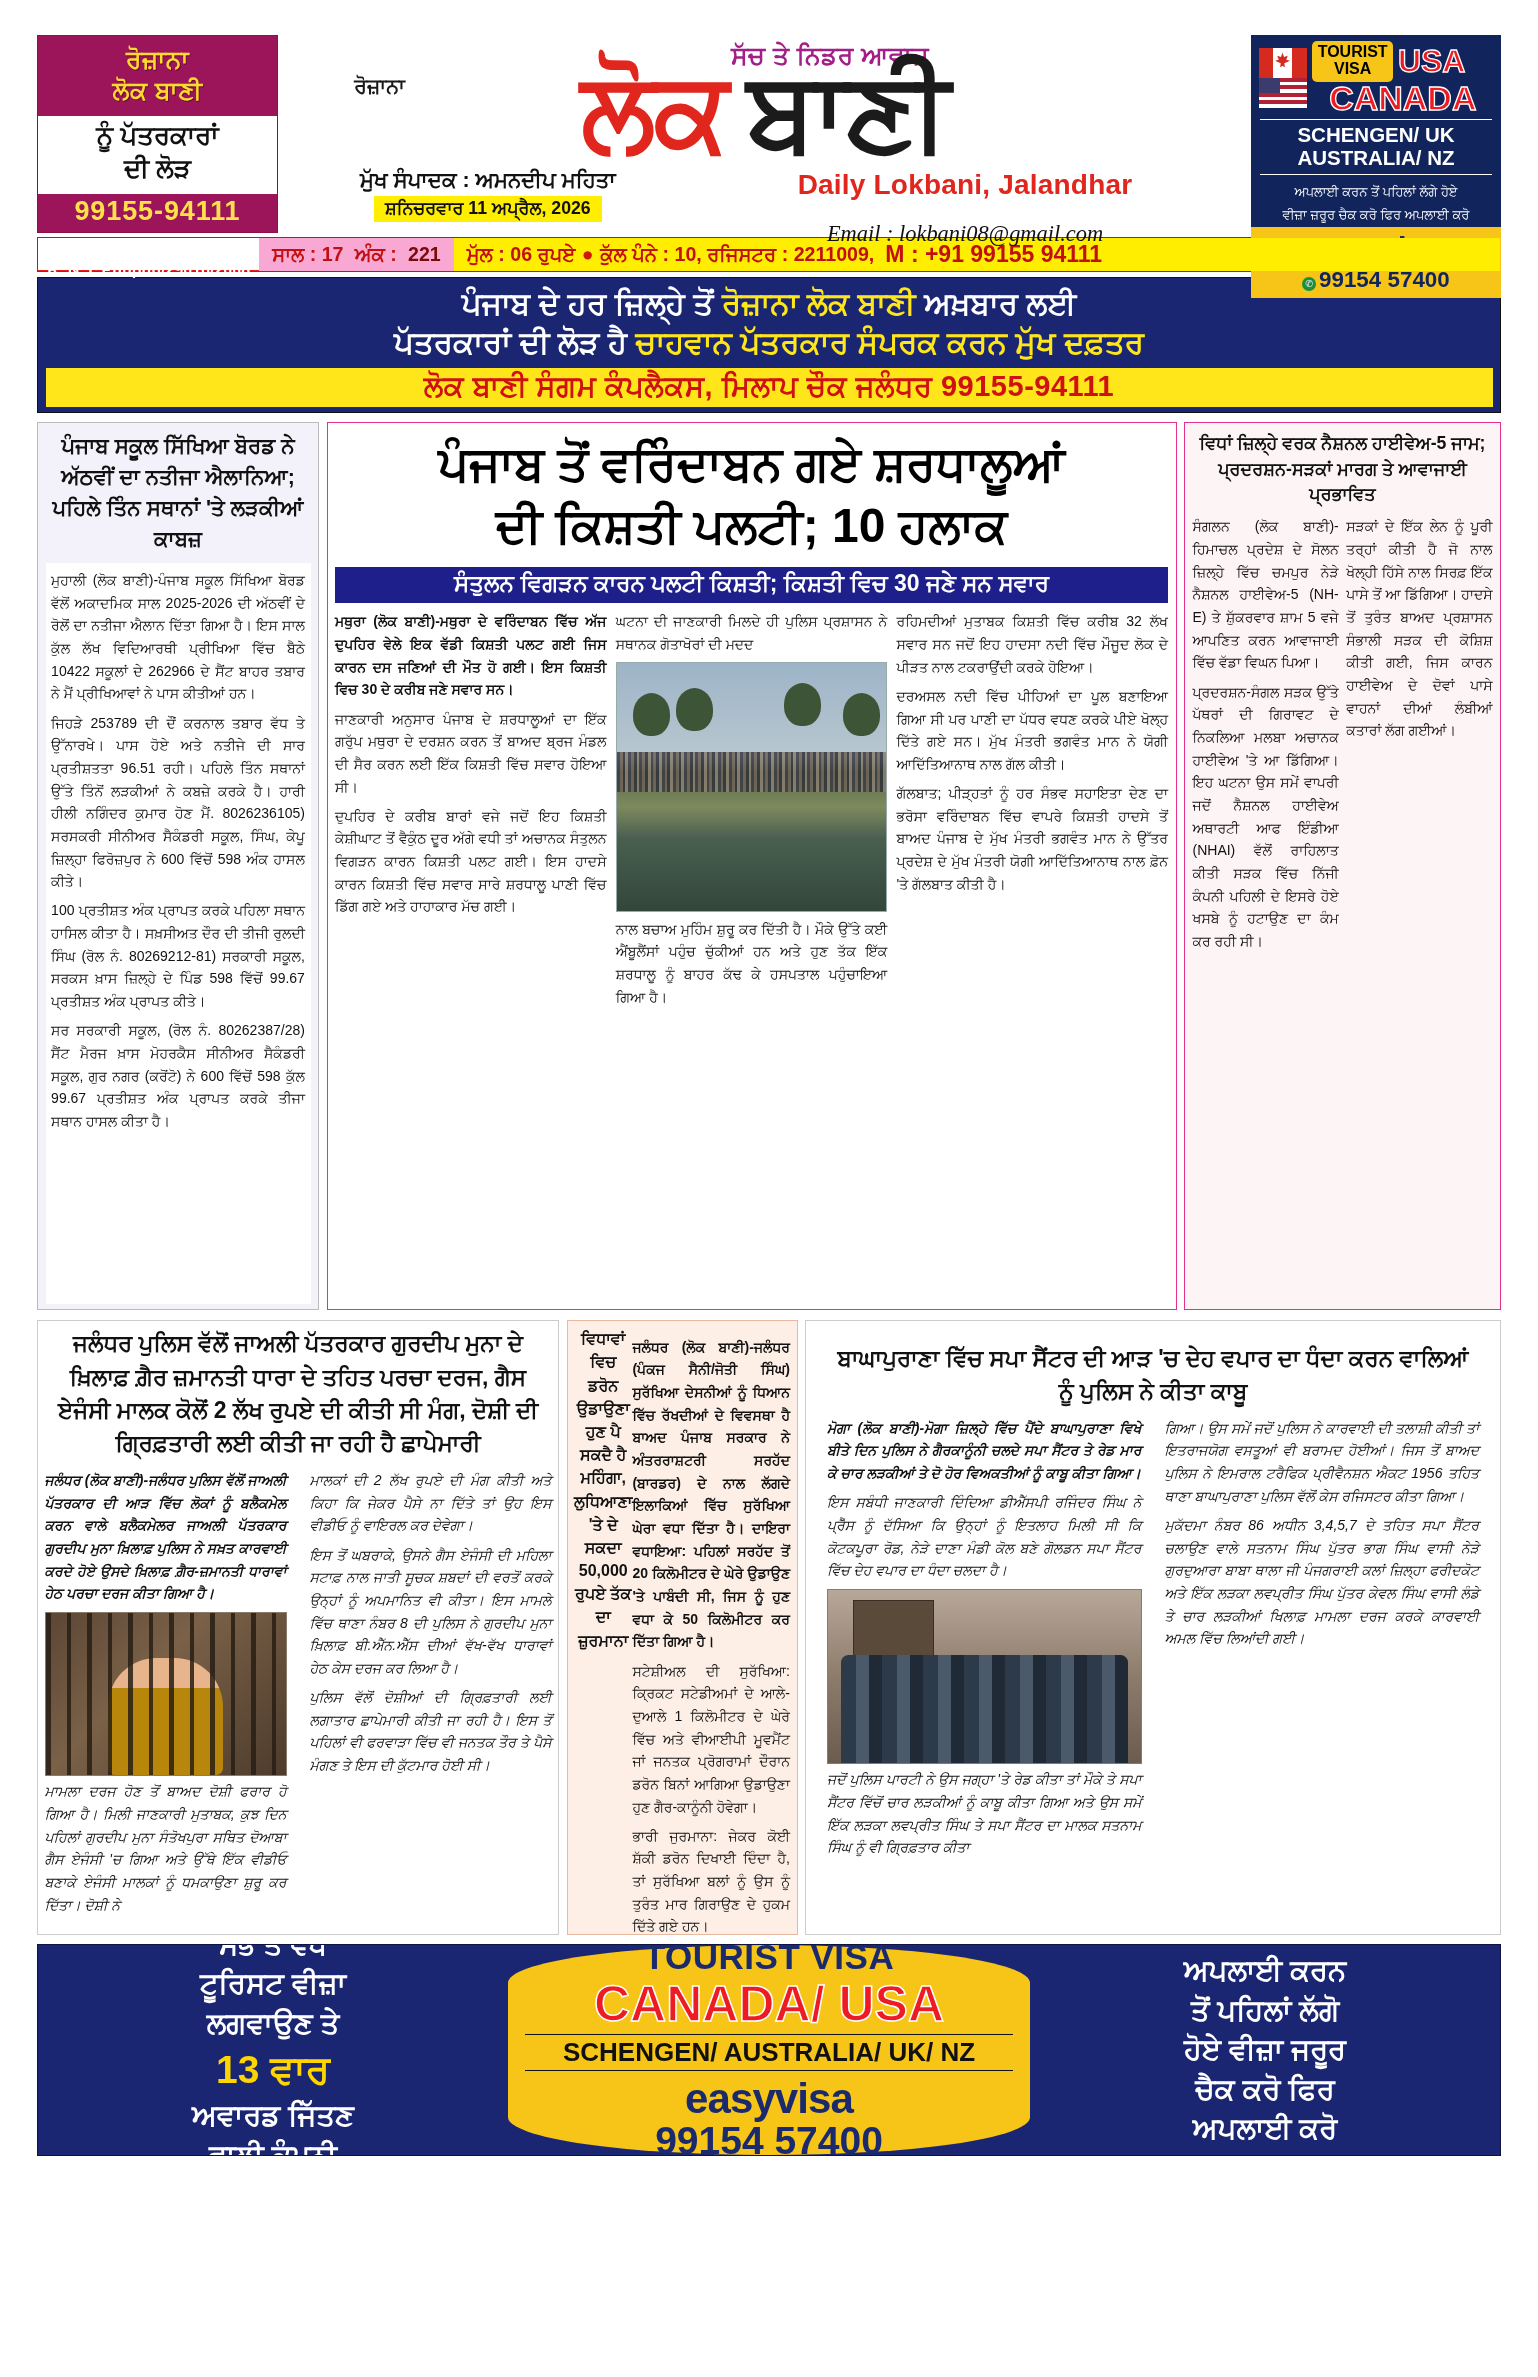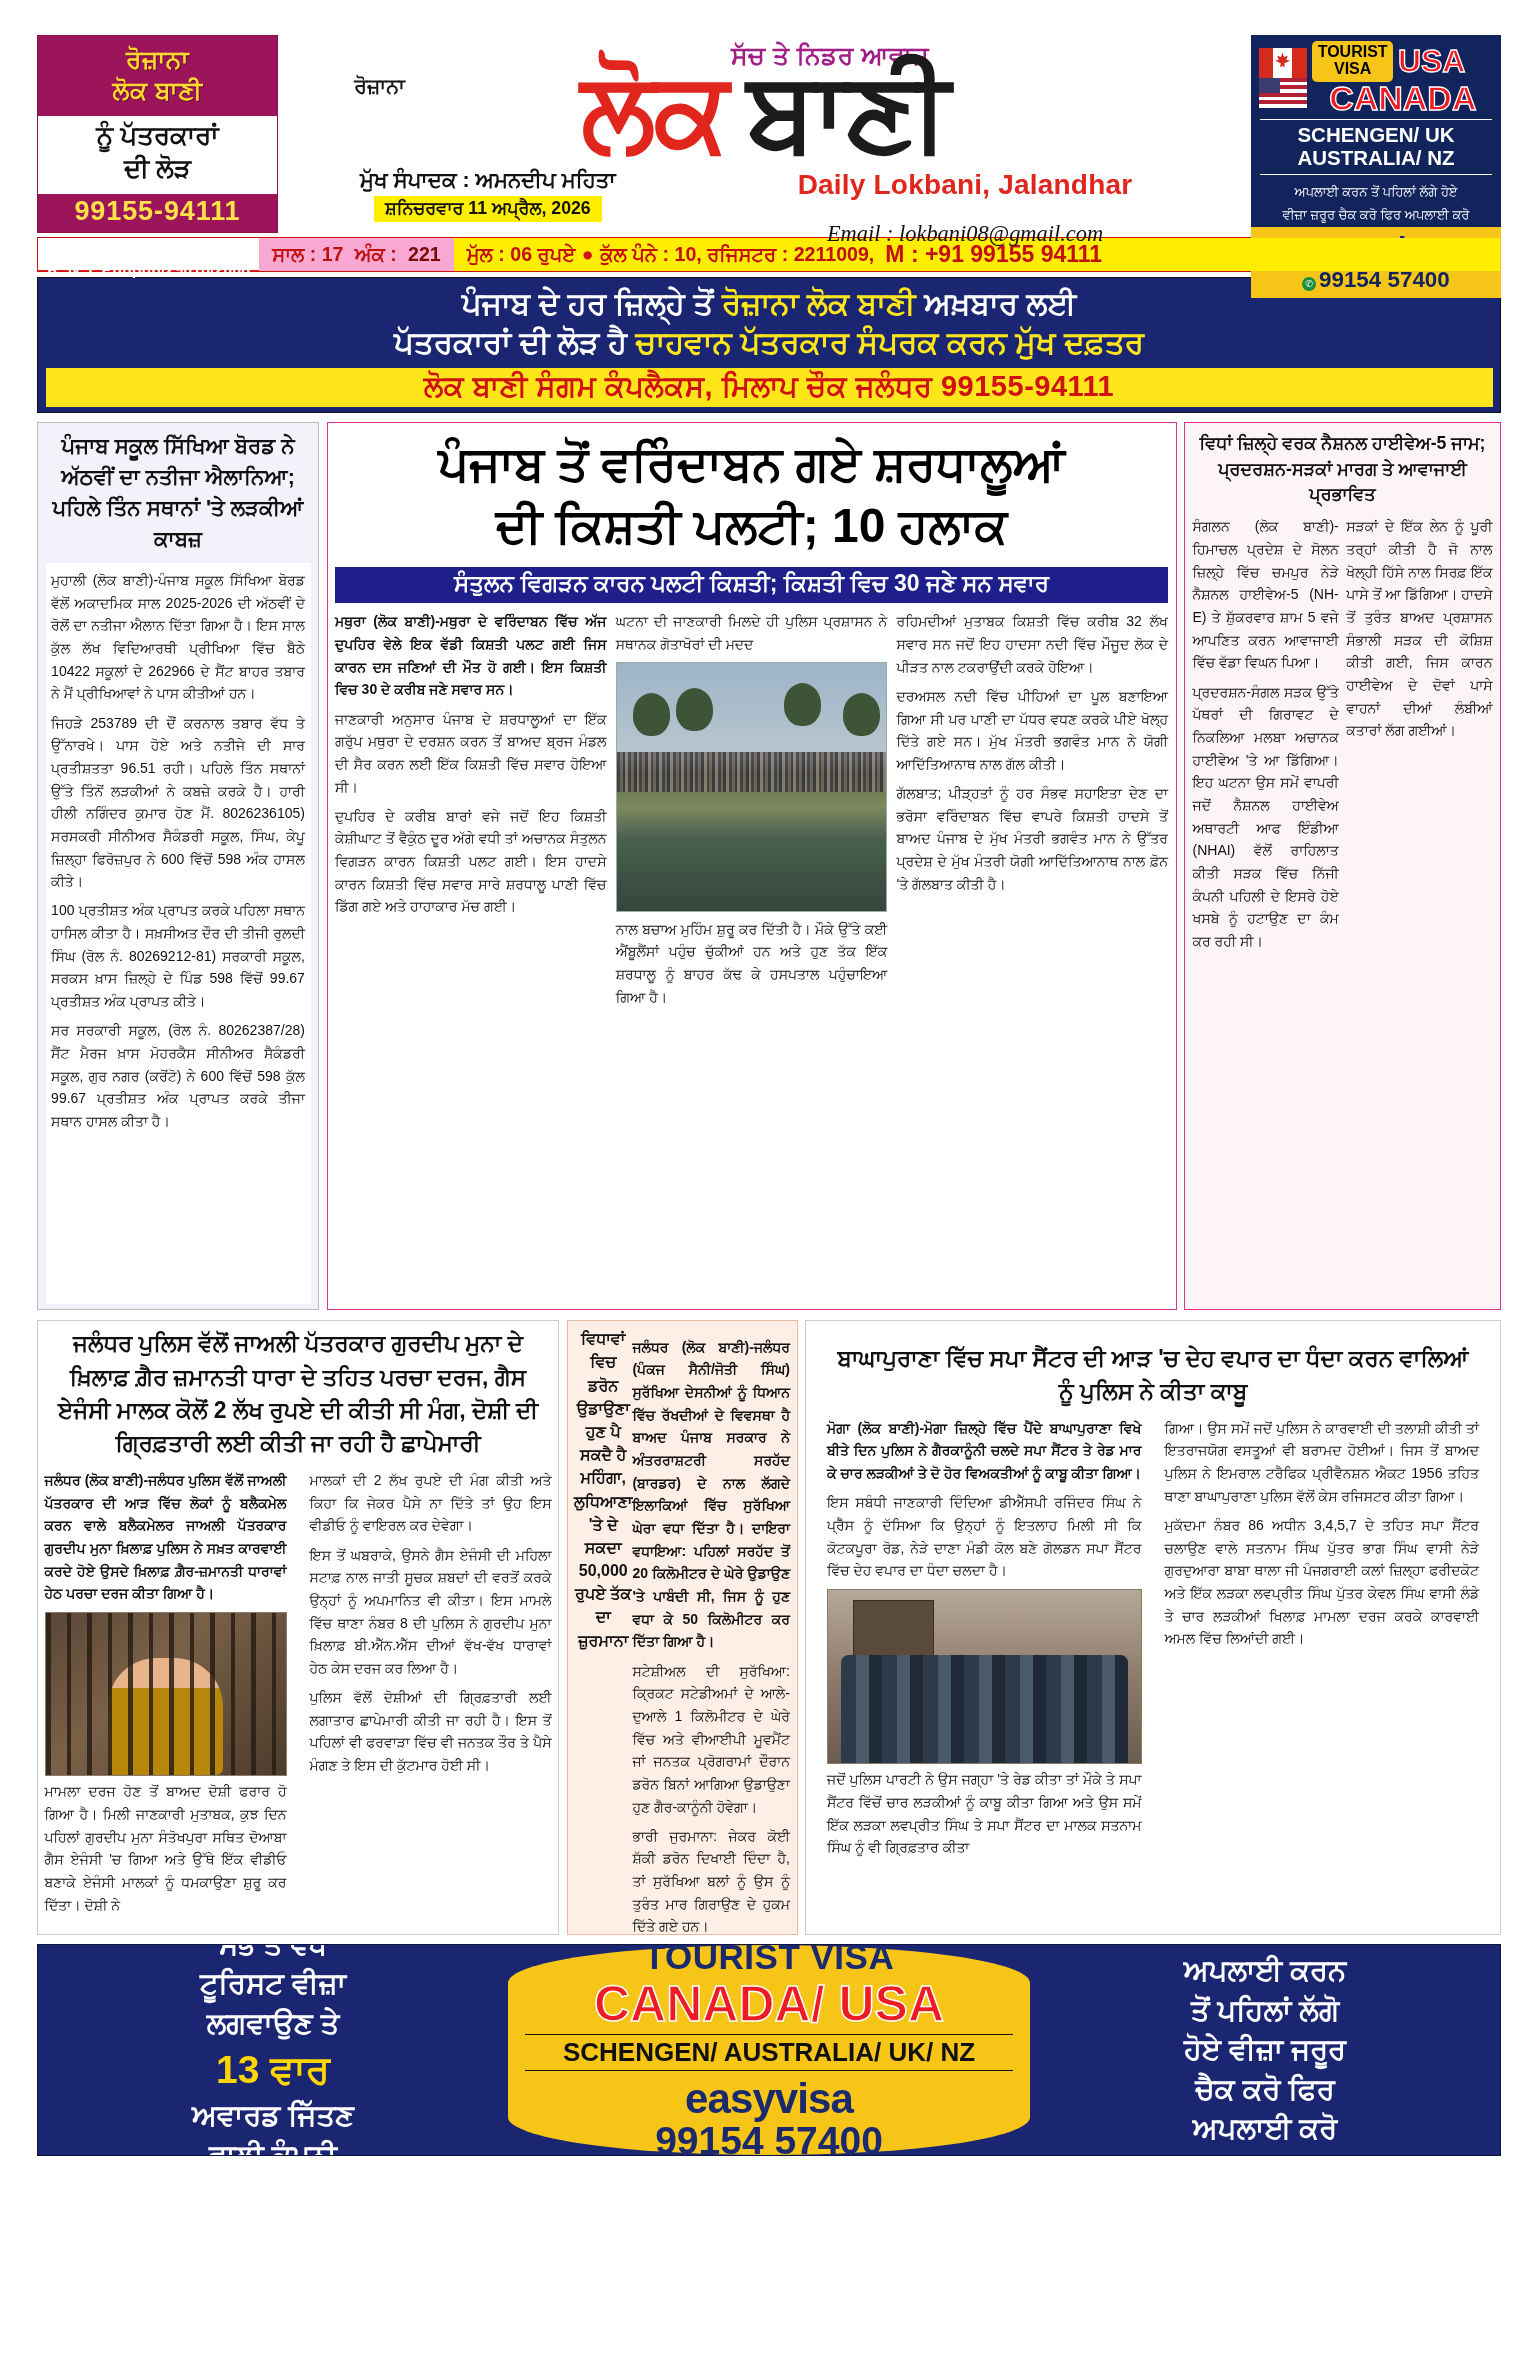--- a/index.html
+++ b/index.html
@@ -267,21 +267,21 @@
   .botrow { display: flex; gap: 7.5px; margin-top: 9.3px; height: 615px; }
   .b-a { width: 522px; flex: 0 0 522px; border:0.9px solid #ccc; background:#fff; padding: 6.5px; display:flex; flex-direction:column;}
   .b-b { width: 231px; flex: 0 0 231px; border:0.9px solid #e8b9a0; background:#fdefe6; padding: 6.5px; display:flex; flex-direction:row;}
   .b-c { flex: 1; border:0.9px solid #ccc; background:#fff; padding: 21px; display:flex; flex-direction:column;}
   .bh {
     text-align: center; font-weight: bold; color: #111; line-height: 1.45;
   }
   .b-a .bh { font-size: 23px; }
   .b-b .bh { font-size: 16px; }
   .b-c .bh { font-size: 23px; }
-  .bcols { display: flex; gap: 23px; margin-top: 8.4px; flex: 1; }
+  .bcols { display: flex; gap: 23px; margin-top: 8.4px; flex: 1; font-style: italic; }
   .bcol { flex: 1; }
 
   .photo-jail {
     width: 100%; height: 164px; margin: 4.7px 0;
     background: linear-gradient(135deg,#5b4535 0%,#7a6148 40%,#4d3b2c 100%);
     position: relative; overflow: hidden; border: 0.9px solid #8a7a6a;
   }
   .photo-jail .bars {
     position:absolute; inset:0;
     background: repeating-linear-gradient(90deg, rgba(40,30,20,.85) 0 4.7px, transparent 4.7px 20.5px);

